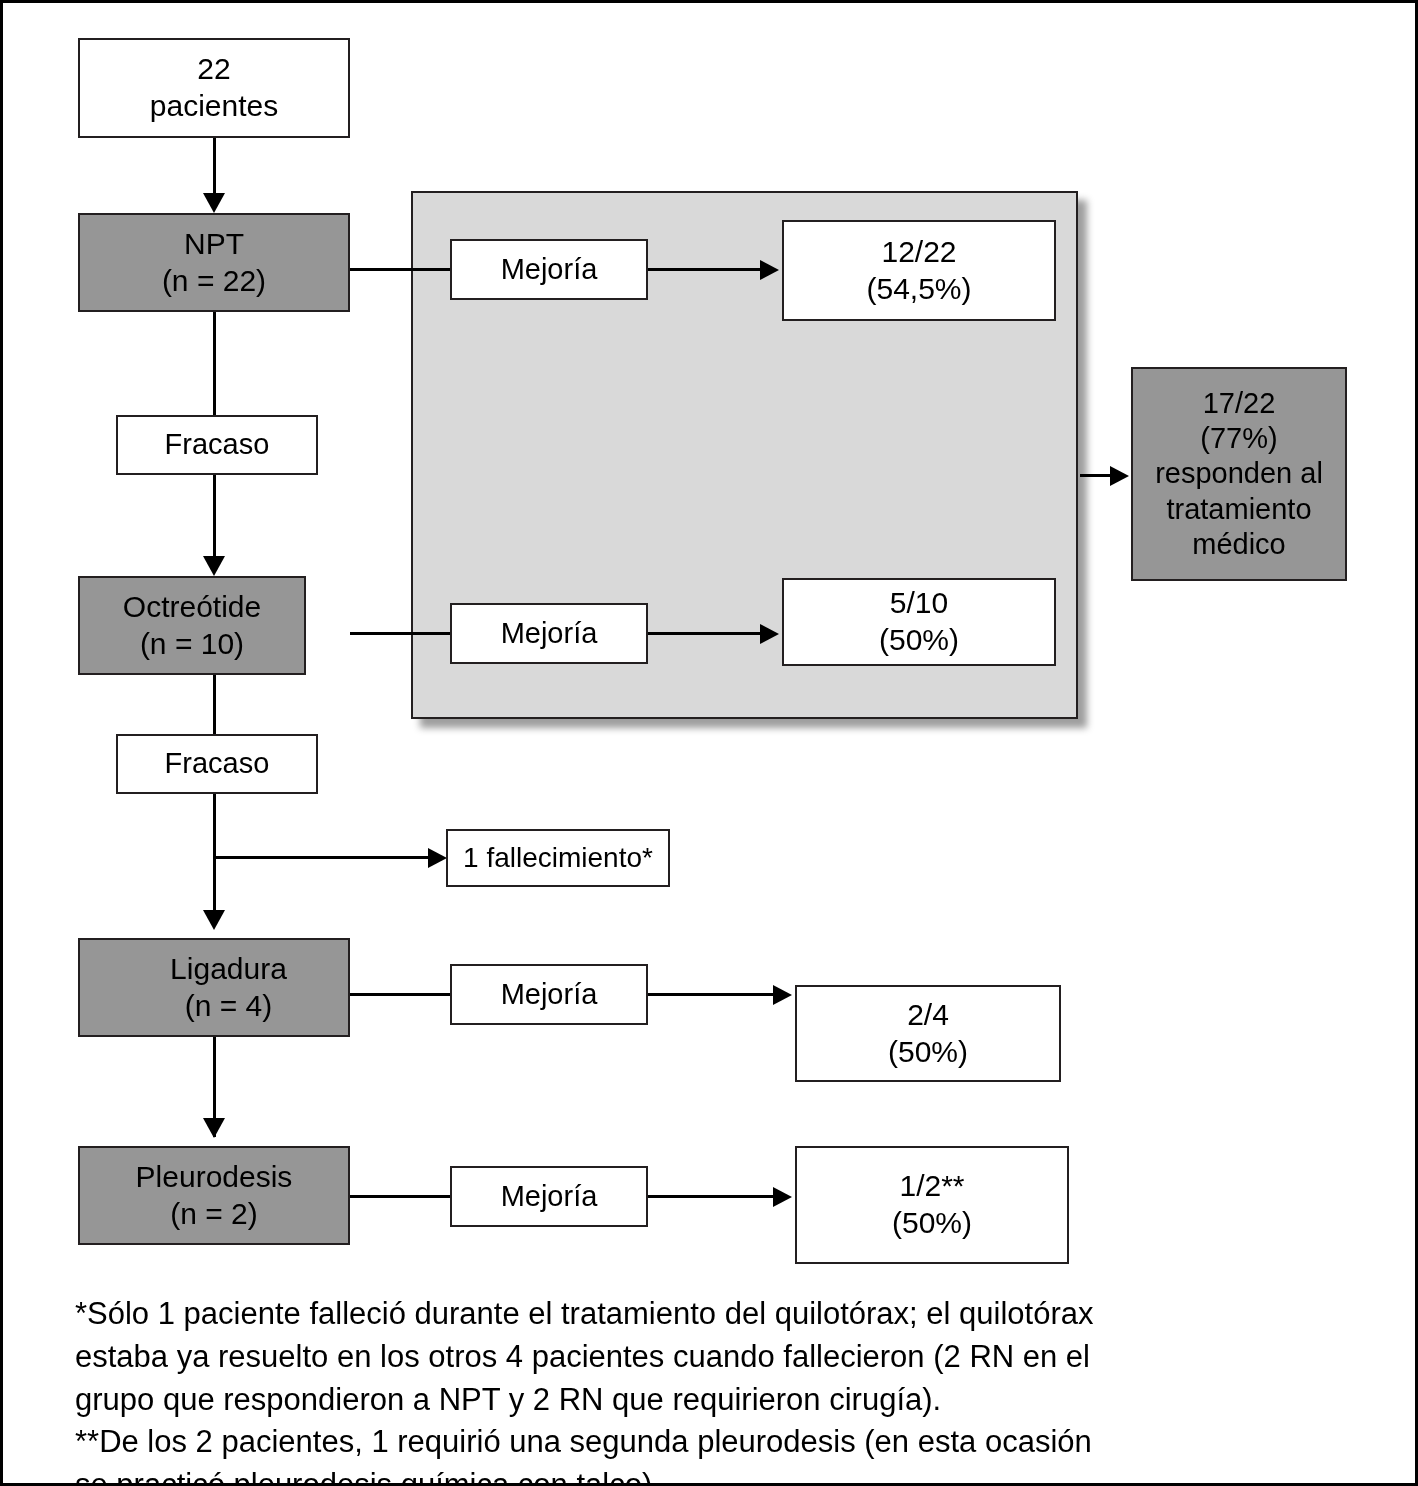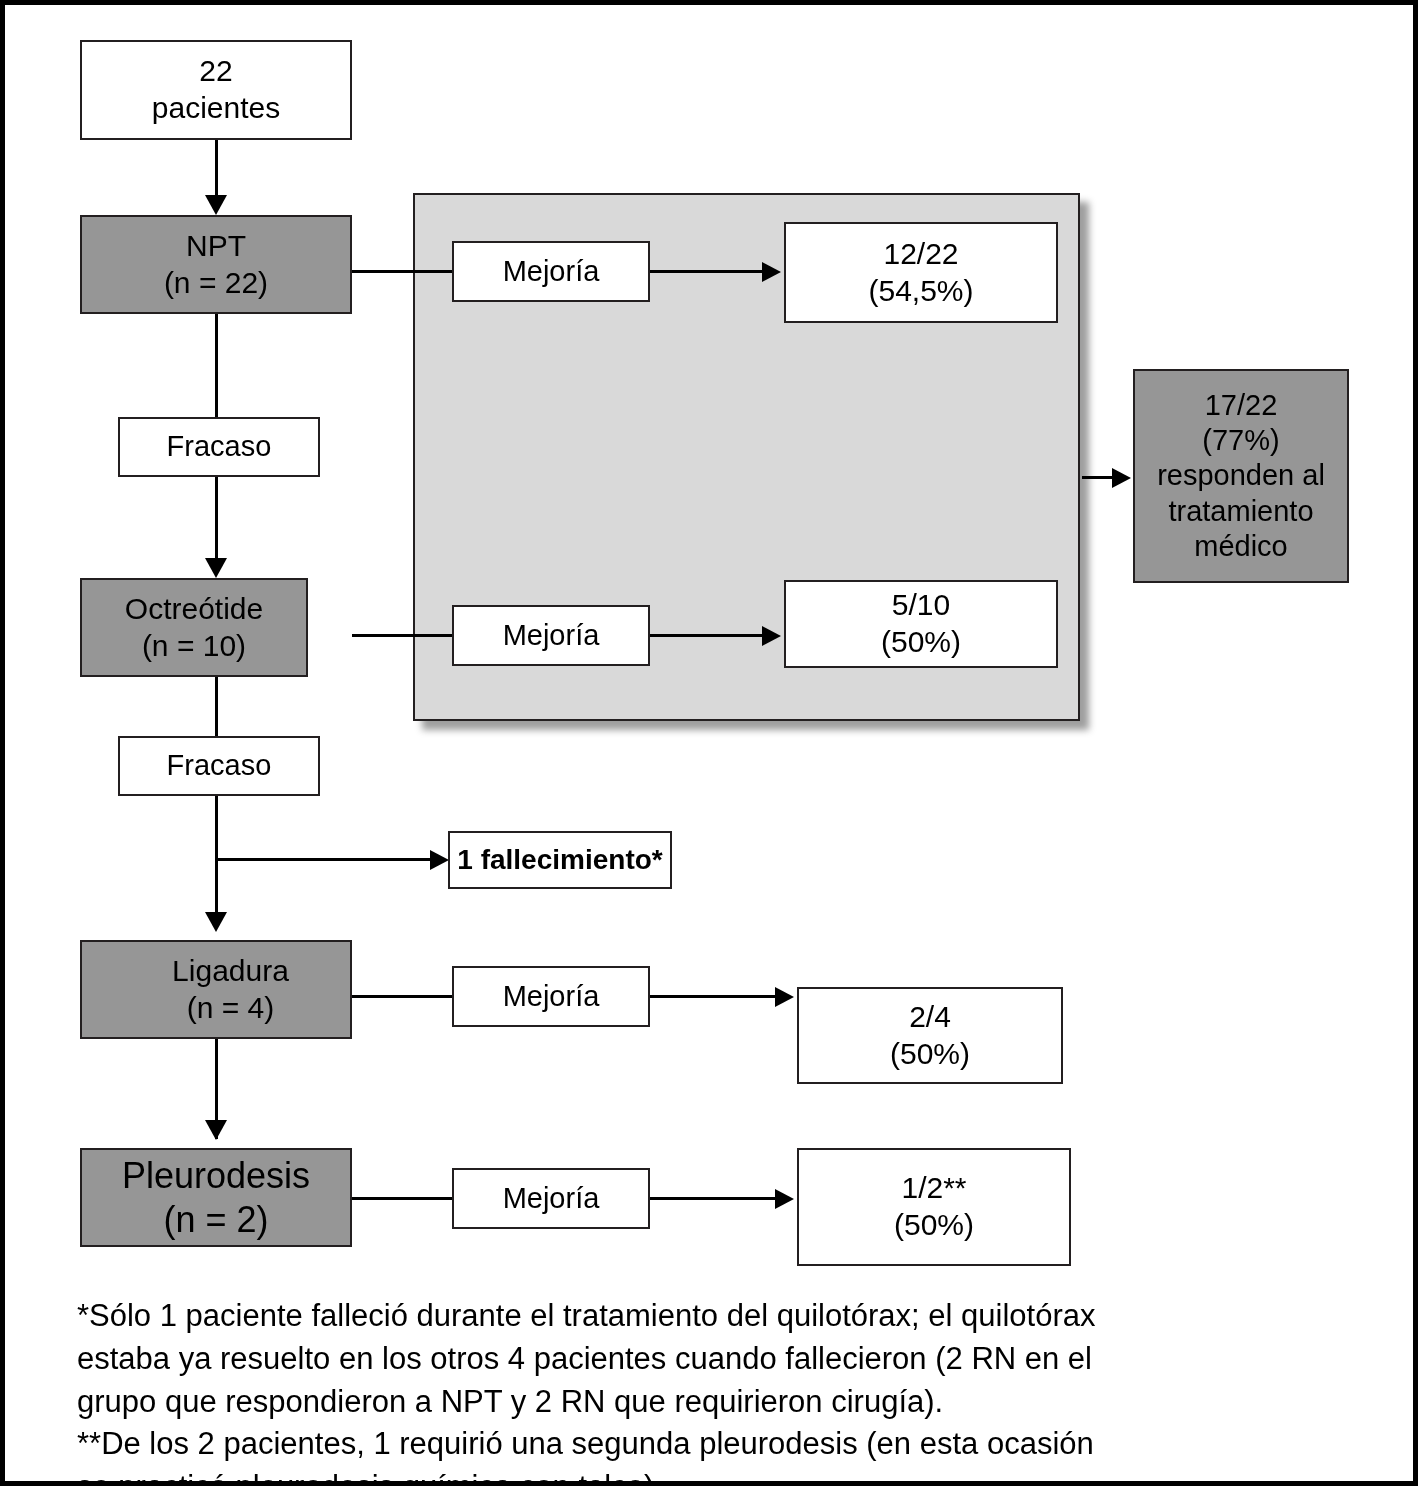--- a/index.html
+++ b/index.html
@@ -5,21 +5,21 @@
   html, body {
     margin: 0;
     padding: 0;
     background: #ffffff;
   }
   #canvas {
     position: relative;
     width: 1418px;
     height: 1486px;
     background: #ffffff;
-    border: 5px solid #000000;
+    border: 3px solid #000000;
     box-sizing: border-box;
     font-family: "Liberation Sans", sans-serif;
     color: #000000;
     overflow: hidden;
   }
 
   
   .node {
     position: absolute;
     box-sizing: border-box;
@@ -123,33 +123,33 @@
   <div class="node white" style="left:113px; top:731px; width:202px; height:60px; font-size:29px;">
     <span class="ln">Fracaso</span>
   </div>
 
   <div class="vline" style="left:210px; top:791px; height:130px;"></div>
   <div class="arrow-down" style="left:200px; top:907px;"></div>
 
   <div class="hline" style="left:210px; top:853px; width:222px;"></div>
   <div class="arrow-right" style="left:425px; top:845px;"></div>
 
-  <div class="node white" style="left:443px; top:826px; width:224px; height:58px; font-size:28px;font-weight:bold;">
+  <div class="node white" style="left:443px; top:826px; width:224px; height:58px; font-size:28px;">
     <span class="ln">1 fallecimiento*</span>
   </div>
 
   <div class="node gray" style="left:75px; top:935px; width:272px; height:99px; font-size:30px;padding-left:29px;">
     <span class="ln">Ligadura</span>
     <span class="ln">(n = 4)</span>
   </div>
 
   <div class="vline" style="left:210px; top:1034px; height:100px;"></div>
   <div class="arrow-down" style="left:200px; top:1115px;"></div>
 
-  <div class="node gray" style="left:75px; top:1143px; width:272px; height:99px; font-size:36px;">
+  <div class="node gray" style="left:75px; top:1143px; width:272px; height:99px; font-size:30px;">
     <span class="ln">Pleurodesis</span>
     <span class="ln">(n = 2)</span>
   </div>
 
   <div class="hline" style="left:347px; top:265px; width:101px;"></div>
 
   <div class="node white" style="left:447px; top:236px; width:198px; height:61px; font-size:29px;">
     <span class="ln">Mejoría</span>
   </div>
 

